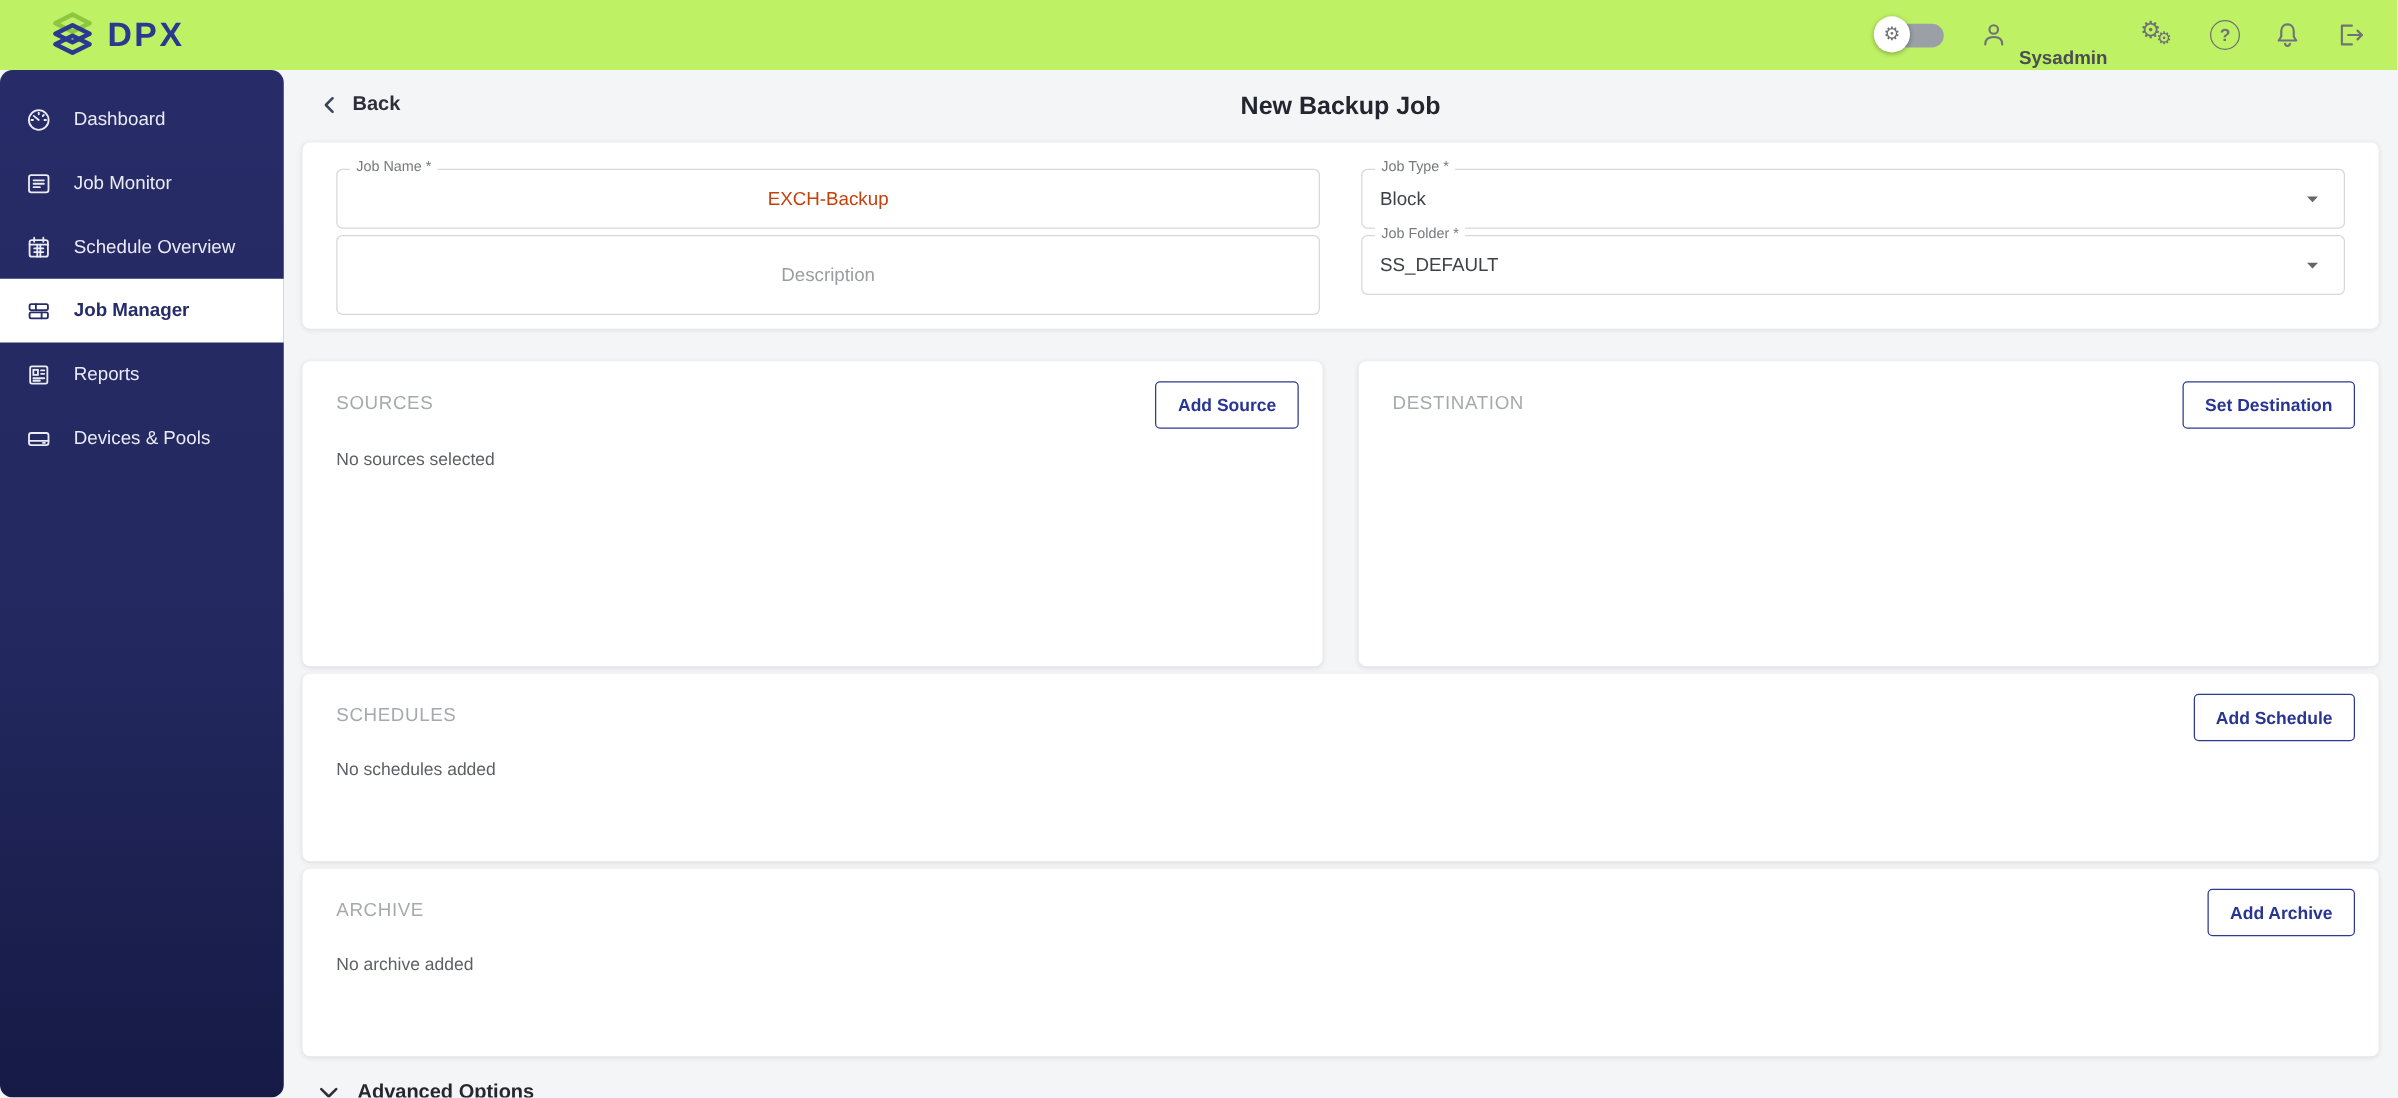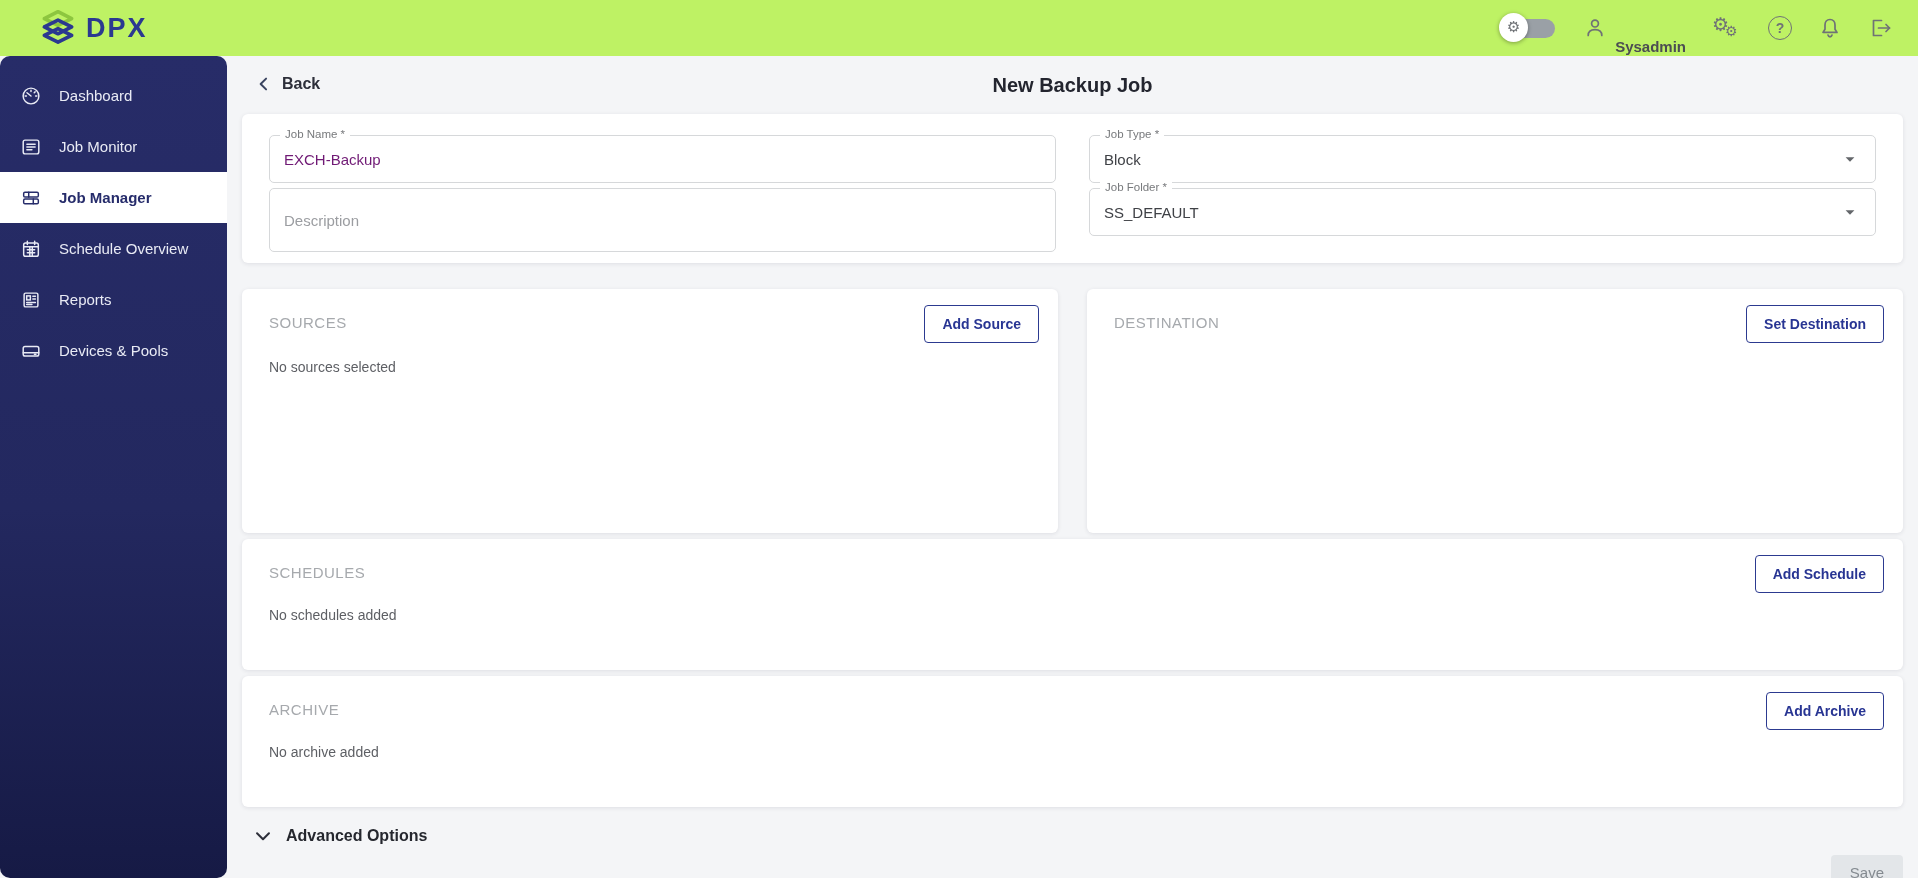--- a/index.html
+++ b/index.html
@@ -39,29 +39,29 @@
   .page-title { text-align:center; font-size:20px; font-weight:bold; color:#23252f; }
 
   
   .card { background:#ffffff; border-radius:6px; box-shadow:0 1px 4px rgba(25,28,60,.10); }
   .form-card { padding:21px 27px 20px 27px; display:grid; grid-template-columns:1fr 1fr; column-gap:33px; height:149px; }
   .col { display:flex; flex-direction:column; gap:5px; }
 
   .field { position:relative; border:1px solid #d6d8da; border-radius:5px; background:#fff; display:flex; align-items:center; padding:0 14px; height:48px; }
   .field.tall { height:64px; }
   .notch-label { position:absolute; top:-8px; left:10px; font-size:11.5px; color:#77797c; background:#fff; padding:0 5px; white-space:nowrap; }
-  .field input { border:none; outline:none; width:100%; font-size:15px; color:#701a75; font-family:"Liberation Sans", sans-serif; background:transparent; }
+  .field input { border:none; outline:none; width:100%; font-size:15px; color:#c2410c; font-family:"Liberation Sans", sans-serif; background:transparent;text-align:center; }
   .field input::placeholder { color:#9b9da1; }
   .select-field { justify-content:space-between; cursor:pointer; }
   .select-value { font-size:15px; color:#3f4146; }
 
   .two-col { display:grid; grid-template-columns:1fr 1fr; column-gap:29px; margin-top:26px; }
   .section-card { padding:16px 19px 0 27px; }
   .section-card.big { height:244px; }
-  .section-card.slim { height:131px; margin-top:6px; }
+  .section-card.slim { height:150px; margin-top:6px; }
   .sec-head { display:flex; align-items:flex-start; justify-content:space-between; }
   .sec-title { font-size:15px; color:#a6a9ad; letter-spacing:.5px; padding-top:9px; }
   .outline-btn { background:#fff; border:1.5px solid #2c3a90; color:#283593; font-weight:bold; font-size:14px; border-radius:4px; padding:10px 17px; cursor:pointer; font-family:"Liberation Sans", sans-serif; }
   .empty-text { font-size:14px; color:#5d5f64; margin-top:16px; }
   .slim .empty-text { margin-top:14px; }
 
   .advanced-row { display:flex; align-items:center; gap:12px; margin-top:18px; padding-left:10px; cursor:pointer; }
   .advanced-label { font-size:16px; font-weight:bold; color:#25272e; }
 
   .save-row { display:flex; justify-content:flex-end; margin-top:8px; }
@@ -138,36 +138,36 @@
     </div>
 
     <div class="nav-item">
       <svg width="22" height="22" viewBox="0 0 24 24" fill="none" stroke="currentColor" stroke-width="1.6" stroke-linecap="round">
         <rect x="3.5" y="4.5" width="17" height="15" rx="2"></rect>
         <path d="M7.5 9 H16.5 M7.5 12 H16.5 M7.5 15 H13"></path>
       </svg>
       <span>Job Monitor</span>
     </div>
 
+    <div class="nav-item">
+      <svg width="22" height="22" viewBox="0 0 24 24" fill="none" stroke="currentColor" stroke-width="1.6" stroke-linecap="round">
+        <rect x="4" y="5.5" width="16" height="14.5" rx="2"></rect>
+        <path d="M8 3.5 V7 M16 3.5 V7 M4 9.5 H20"></path>
+        <path d="M8 12.8 H16 M8 16 H16 M10.7 9.5 V20 M13.4 9.5 V20"></path>
+      </svg>
+      <span>Schedule Overview</span>
+    </div>
+
     <div class="nav-item active">
       <svg width="22" height="22" viewBox="0 0 24 24" fill="none" stroke="currentColor" stroke-width="1.6" stroke-linecap="round">
         <rect x="4" y="5.8" width="16" height="5.2" rx="1.4"></rect>
         <rect x="4" y="13" width="16" height="5.2" rx="1.4"></rect>
         <path d="M9.5 5.8 V11 M14.5 13 V18.2"></path>
       </svg>
       <span>Job Manager</span>
-    </div>
-
-    <div class="nav-item">
-      <svg width="22" height="22" viewBox="0 0 24 24" fill="none" stroke="currentColor" stroke-width="1.6" stroke-linecap="round">
-        <rect x="4" y="5.5" width="16" height="14.5" rx="2"></rect>
-        <path d="M8 3.5 V7 M16 3.5 V7 M4 9.5 H20"></path>
-        <path d="M8 12.8 H16 M8 16 H16 M10.7 9.5 V20 M13.4 9.5 V20"></path>
-      </svg>
-      <span>Schedule Overview</span>
     </div>
 
     <div class="nav-item">
       <svg width="22" height="22" viewBox="0 0 24 24" fill="none" stroke="currentColor" stroke-width="1.6" stroke-linecap="round">
         <rect x="4.5" y="4.5" width="15" height="15" rx="1.6"></rect>
         <rect x="7.3" y="7.5" width="4" height="4.4"></rect>
         <path d="M14 8 H16.8 M14 11 H16.8 M7.3 14.8 H16.8 M7.3 17 H13"></path>
       </svg>
       <span>Reports</span>
     </div>

